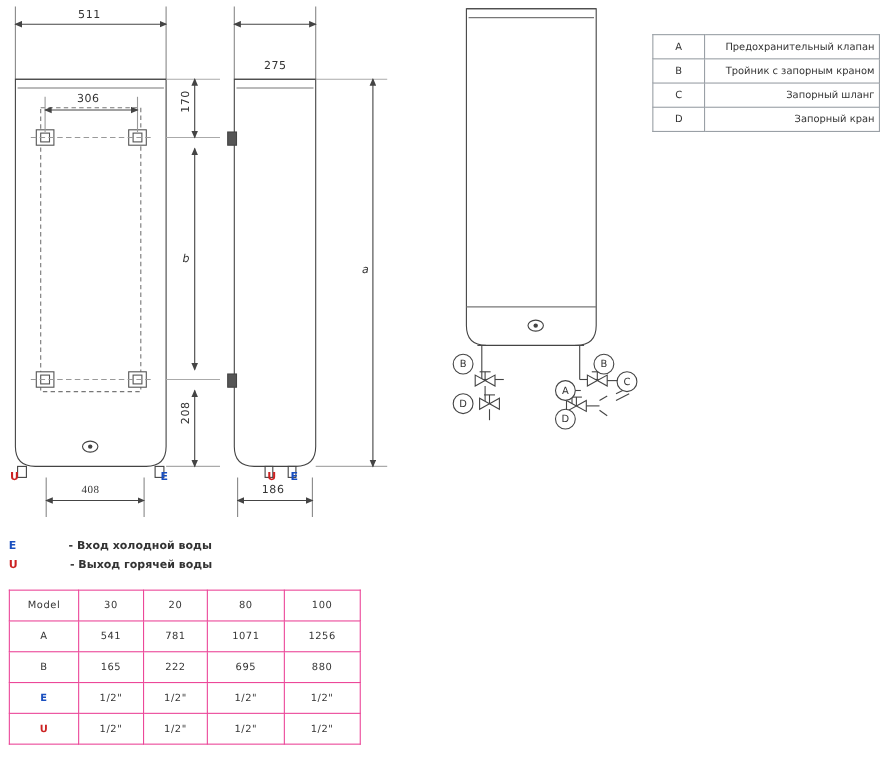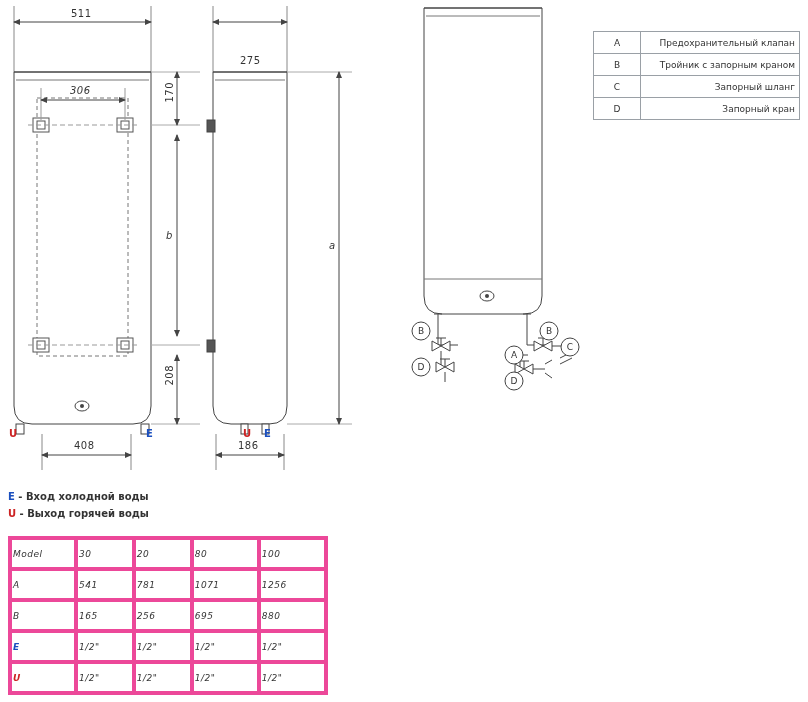--- a/index.html
+++ b/index.html
@@ -64,40 +64,39 @@
   
   .models {
     position: absolute;
     left: 8px;
     top: 536px;
     width: 320px;
     border-collapse: collapse;
     font-size: 9px;
   }
   .models td {
-    border: 4px solid #ec4899;
+    border: 1px solid #ec4899;
     height: 25px;
-    text-align: left;
+    text-align: center;
     color: #333;
     letter-spacing: 0.5px;
-    font-style: italic;
   }
   .models td.rowhead { width: 60px; }
   .models .blue { color: #1a4fbf; font-weight: bold; }
   .models .red  { color: #cc2222; font-weight: bold; }
 
   .notes {
     position: absolute;
     left: 8px;
     top: 488px;
     font-size: 10px;
     line-height: 17px;
     font-weight: bold;
   }
-  .notes div span.t { color: #333; }
+  .notes div span.t { color: #333; margin-left: 44px; }
 </style>
 </head>
 <body>
 
 <div class="root">
 
   <svg class="diagram" viewBox="0 0 808 702">
     <defs>
       <marker id="arr" markerWidth="7" markerHeight="7" refX="6" refY="3" orient="auto" markerUnits="strokeWidth">
         <path d="M0,0 L7,3 L0,6 z" fill="#444"></path>
@@ -238,22 +237,22 @@
       <text x="421" y="334">B</text>
       <text x="421" y="370">D</text>
       <text x="549" y="334">B</text>
       <text x="514" y="358">A</text>
       <text x="514" y="384">D</text>
       <text x="570" y="350">C</text>
     </g>
   </svg>
 
   <div class="lbl" style="left:71px; top:8px;">511</div>
-  <div class="lbl" style="left:70px; top:85px;font-style:italic;">306</div>
-  <div class="lbl" style="left:74px; top:440px;">408</div>
+  <div class="lbl" style="left:70px; top:85px;">306</div>
+  <div class="lbl" style="left:74px; top:440px;font-family:Liberation Serif, serif;">408</div>
   <div class="lbl" style="left:164px; top:82px; writing-mode:vertical-rl; transform:rotate(180deg);">170</div>
   <div class="lbl italic" style="left:166px; top:230px;">b</div>
   <div class="lbl" style="left:164px; top:365px; writing-mode:vertical-rl; transform:rotate(180deg);">208</div>
 
   <div class="lbl" style="left:240px; top:8px;margin-top:47px;">275</div>
   <div class="lbl" style="left:238px; top:440px;">186</div>
   <div class="lbl italic" style="left:329px; top:240px;">a</div>
 
   <div class="lbl lbl-red" style="left:9px; top:428px;">U</div>
   <div class="lbl lbl-blue" style="left:146px; top:428px;">E</div>
@@ -304,21 +303,21 @@
       <tr>
         <td class="rowhead">A</td>
         <td>541</td>
         <td>781</td>
         <td>1071</td>
         <td>1256</td>
       </tr>
       <tr>
         <td class="rowhead">B</td>
         <td>165</td>
-        <td>256</td>
+        <td>222</td>
         <td>695</td>
         <td>880</td>
       </tr>
       <tr>
         <td class="rowhead blue">E</td>
         <td>1/2"</td>
         <td>1/2"</td>
         <td>1/2"</td>
         <td>1/2"</td>
       </tr>

